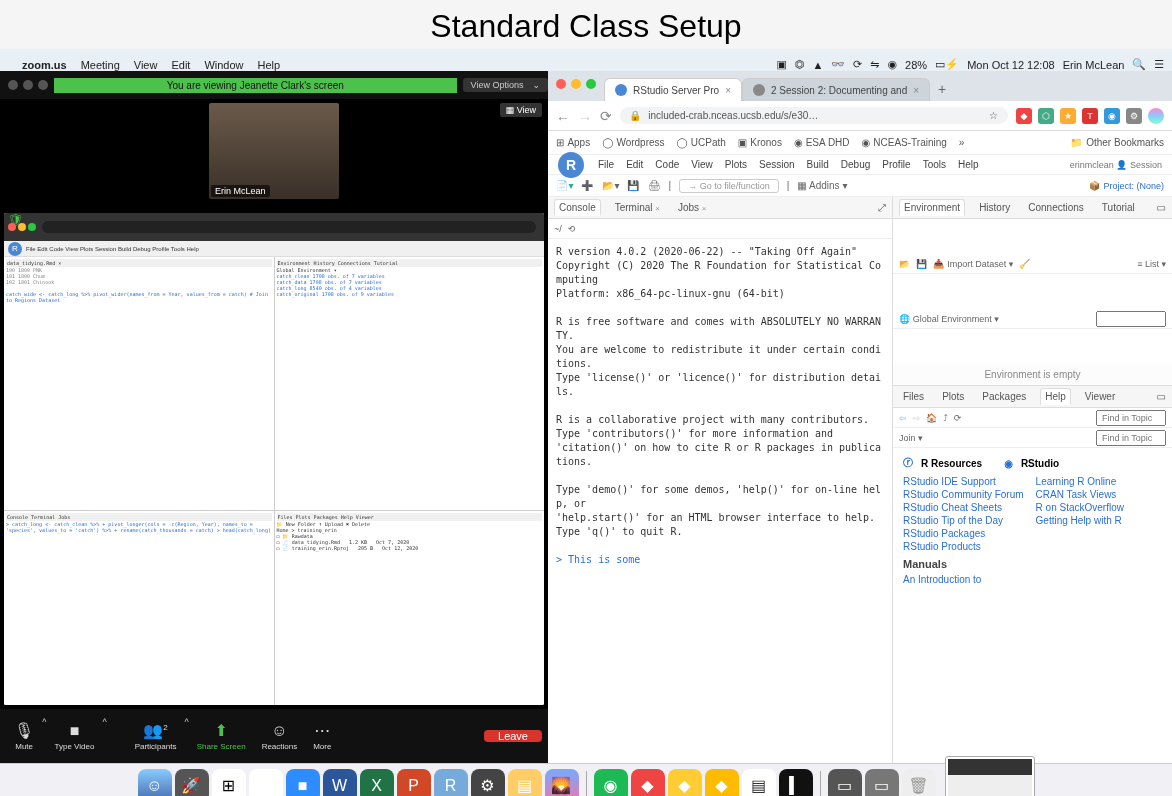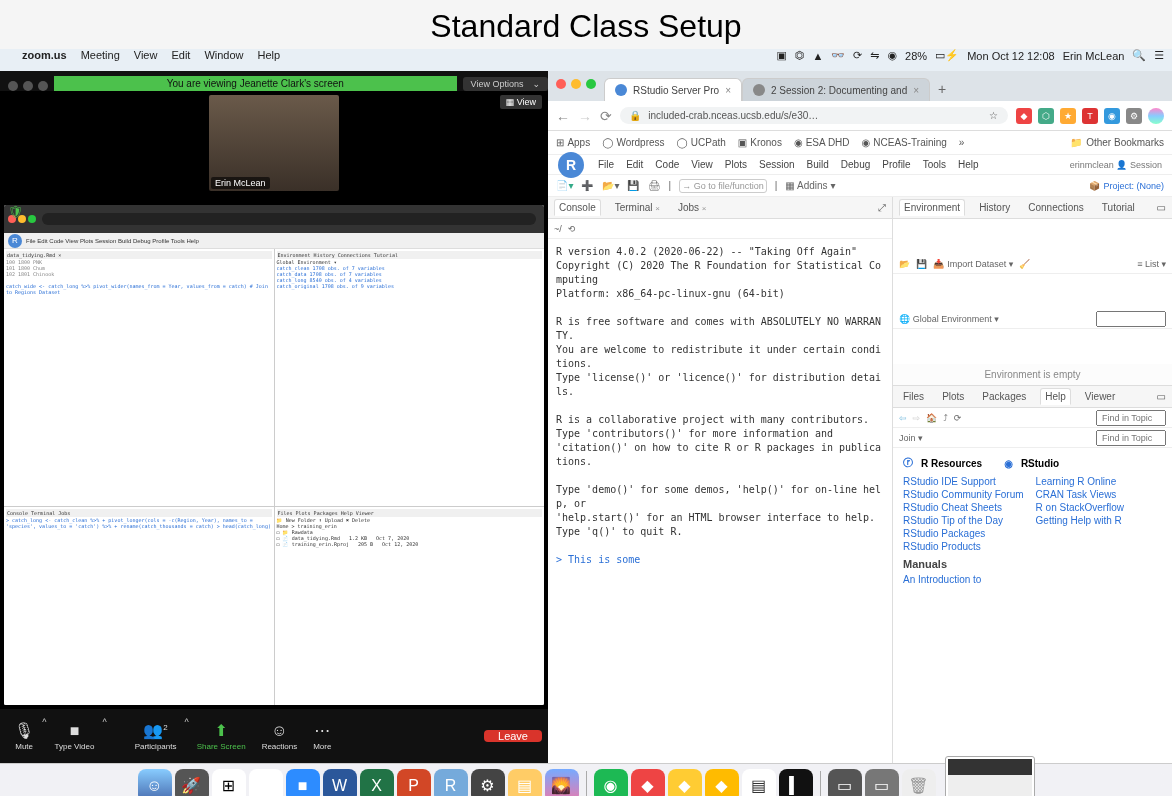--- a/index.html
+++ b/index.html
@@ -1,25 +1,25 @@
 <!DOCTYPE html>
 <html><head>
   <meta charset="utf-8">
   <style>
     * { margin: 0; padding: 0; box-sizing: border-box; }
     body { font-family: -apple-system, BlinkMacSystemFont, "Helvetica Neue", Arial, sans-serif; background: #f5f5f5; width: 1172px; height: 796px; overflow: hidden; }
     .page-title { text-align: center; font-size: 32px; font-weight: 400; padding: 8px 0 4px; color: #000; }
-    .menubar { background: #e8eff5; height: 22px; display: flex; align-items: flex-start; font-size: 11px; color: #222; padding: 0 8px; gap: 10px; }
+    .menubar { background: #e8eff5; height: 22px; display: flex; align-items: flex-end; font-size: 11px; color: #222; padding: 0 8px; gap: 10px; }
     .menubar .left { display: flex; gap: 14px; align-items: center; }
     .menubar .right { margin-left: auto; display: flex; gap: 8px; align-items: center; }
     .apple-icon { font-size: 13px; }
     .mb-status { font-size: 11px; }
     .desktop { display: flex; height: 692px; background: #000; }
     .zoom-window { width: 548px; display: flex; flex-direction: column; background: #1a1a1a; color: #fff; }
-    .zoom-top { height: 20px; background: #111; display: flex; align-items: flex-end; font-size: 10px; }
+    .zoom-top { height: 28px; background: #111; display: flex; align-items: center; font-size: 10px; }
     .traffic { display: flex; gap: 5px; padding-left: 8px; }
     .traffic span { width: 10px; height: 10px; border-radius: 50%; background: #555; }
     .sharing-banner { background: #4cc14c; color: #111; font-size: 10px; padding: 2px 10px; display: flex; align-items: center; justify-content: center; flex: 1; margin: 0 6px; }
     .view-options { background: #333; color: #ccc; font-size: 9px; padding: 2px 8px; border-radius: 3px; display: flex; align-items: center; gap: 9px; }
     .zoom-videos { height: 110px; background: #000; display: flex; justify-content: center; gap: 4px; padding-top: 4px; position: relative; }
     .video-tile { width: 130px; height: 96px; background: linear-gradient(#6a5a4a,#3a3028); position: relative; border-radius: 2px; }
     .video-tile.t2 { background: linear-gradient(#2a2a2a,#444); }
     .video-name { position: absolute; bottom: 2px; left: 2px; font-size: 9px; background: rgba(0,0,0,.6); padding: 1px 4px; border-radius: 2px; }
     .view-badge { position: absolute; top: 4px; right: 6px; background: #333; font-size: 9px; padding: 2px 6px; border-radius: 2px; }
     .shield { position: absolute; left: 8px; bottom: -18px; color: #4cc14c; font-size: 12px; }
@@ -59,21 +59,21 @@
     .ext { width: 16px; height: 16px; border-radius: 3px; display: inline-flex; align-items: center; justify-content: center; font-size: 9px; color: #fff; }
     .bookmarks { height: 24px; background: #fff; border-bottom: 1px solid #eee; display: flex; align-items: center; padding: 0 8px; gap: 12px; font-size: 10px; color: #555; }
     .bk { display: flex; align-items: center; gap: 3px; cursor: pointer; }
     .other-bm { margin-left: auto; }
 
     .rstudio { flex: 1; display: flex; flex-direction: column; }
     .rs-menu { height: 20px; display: flex; align-items: center; padding: 0 10px; gap: 12px; font-size: 10px; color: #444; border-bottom: 1px solid #eee; }
     .rs-logo { width: 26px; height: 26px; background: #4a88d6; border-radius: 50%; color: #fff; display: flex; align-items: center; justify-content: center; font-size: 14px; font-weight: bold; margin-right: 2px; }
     .rs-user { margin-left: auto; font-size: 9px; color: #777; }
     .rs-tools { height: 22px; display: flex; align-items: center; padding: 0 8px; gap: 8px; font-size: 10px; border-bottom: 1px solid #eee; color: #666; }
-    .rs-goto { border: 1px solid #ccc; padding: 1px 2px; border-radius: 3px; font-size: 9px; color: #999; }
+    .rs-goto { border: 1px solid #ccc; padding: 1px 8px; border-radius: 3px; font-size: 9px; color: #999; }
     .rs-project { margin-left: auto; font-size: 9px; color: #2a6fd6; }
     .rs-body { flex: 1; display: flex; }
     .rs-left { flex: 1.2; display: flex; flex-direction: column; }
     .rs-right { width: 280px; display: flex; flex-direction: column; border-left: 1px solid #ddd; }
     .pane-tabs { height: 22px; display: flex; align-items: center; border-bottom: 1px solid #ddd; padding: 0 6px; gap: 10px; font-size: 10px; color: #555; background: #f6f6f6; }
     .pane-tabs .tab { padding: 2px 4px; }
     .pane-tabs .tab.active { background: #fff; border: 1px solid #ddd; border-bottom: 1px solid #fff; border-radius: 3px 3px 0 0; }
     .pane-tabs .x { font-size: 8px; color: #999; }
     .pane-tools { height: 20px; display: flex; align-items: center; padding: 0 6px; gap: 6px; font-size: 9px; color: #666; border-bottom: 1px solid #eee; }
     .console-body { flex: 1; font-family: Menlo, monospace; font-size: 10px; padding: 6px 8px; line-height: 1.4; color: #333; white-space: pre-wrap; overflow: hidden; }

